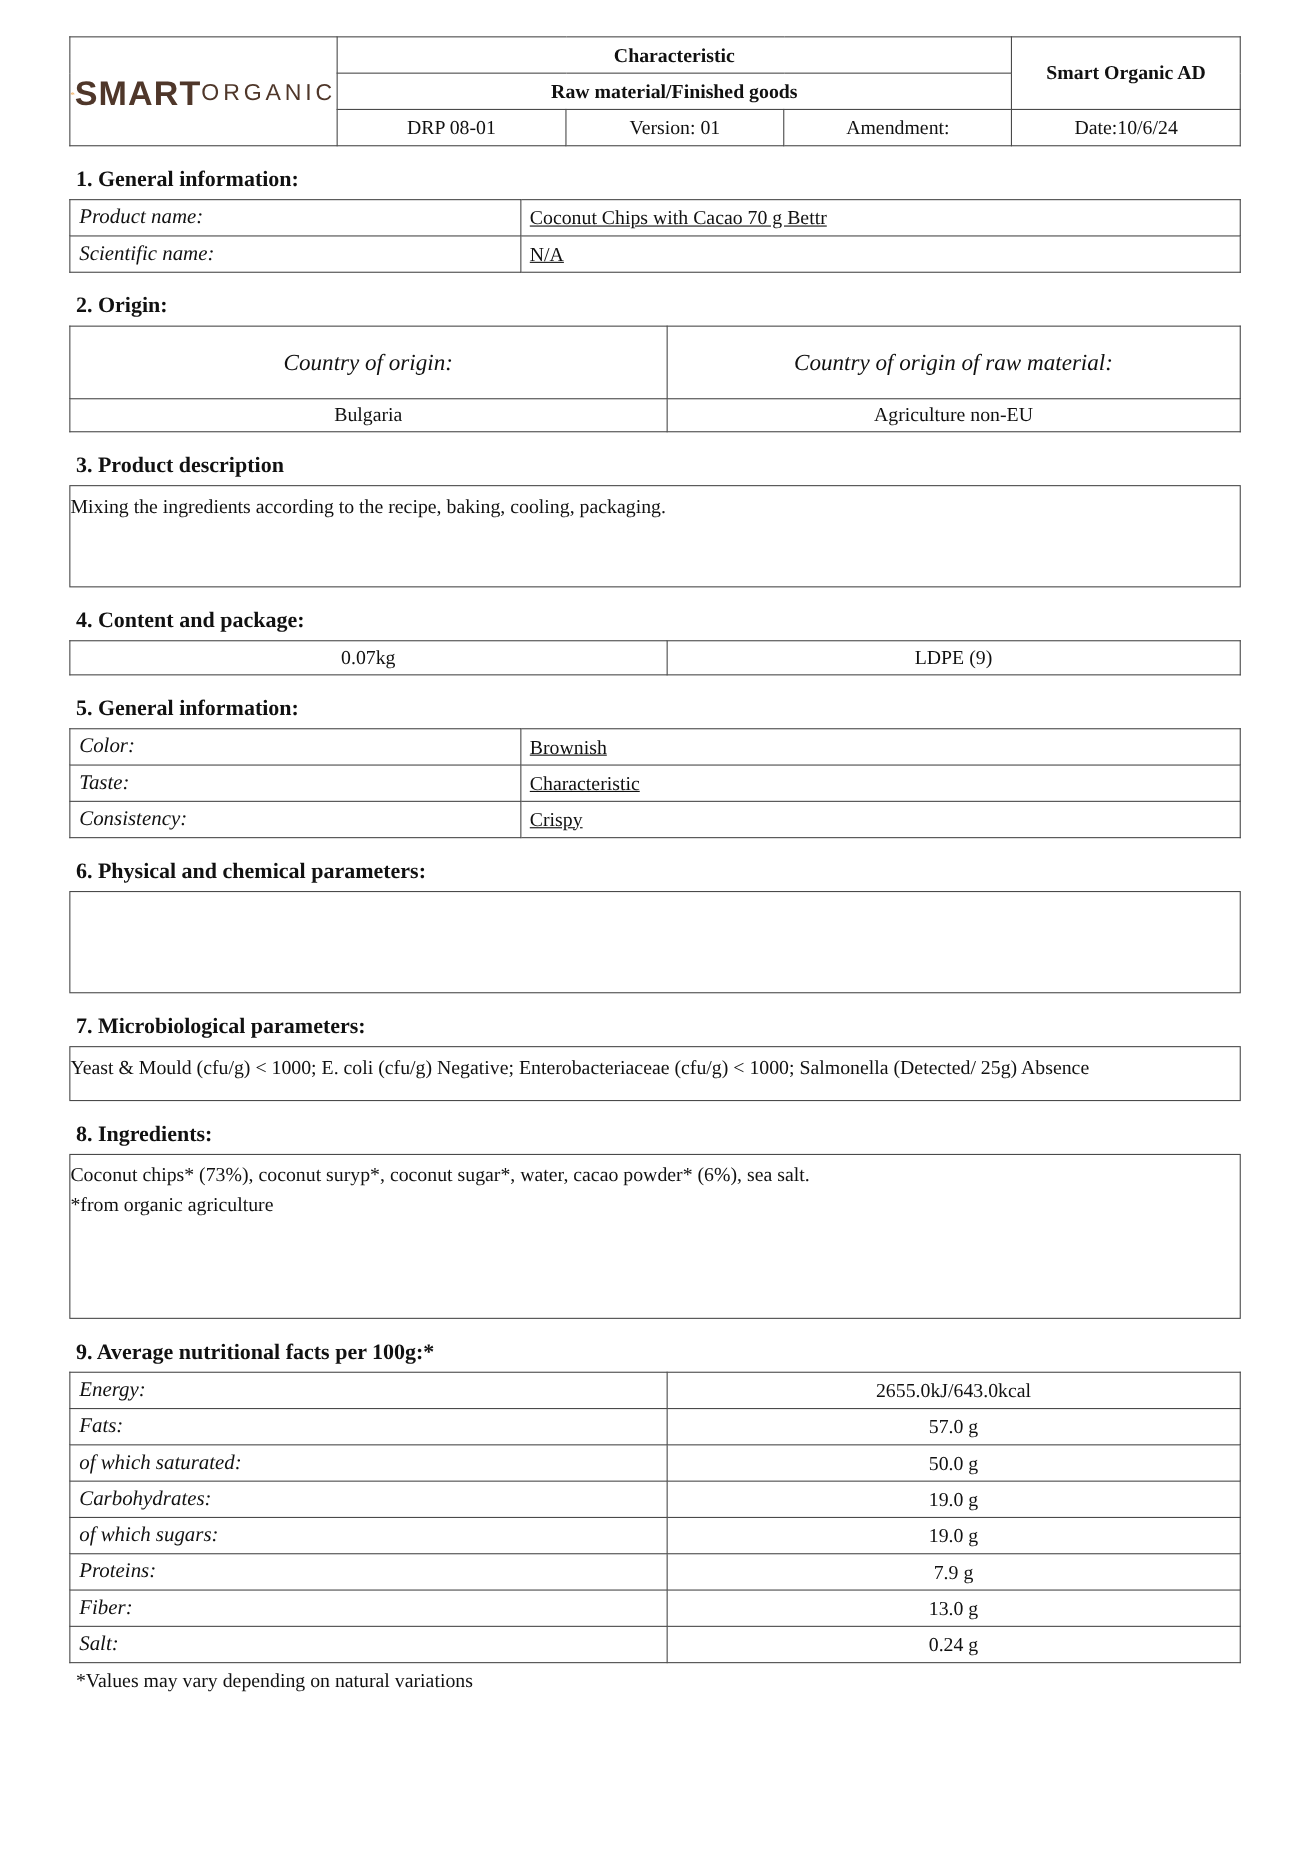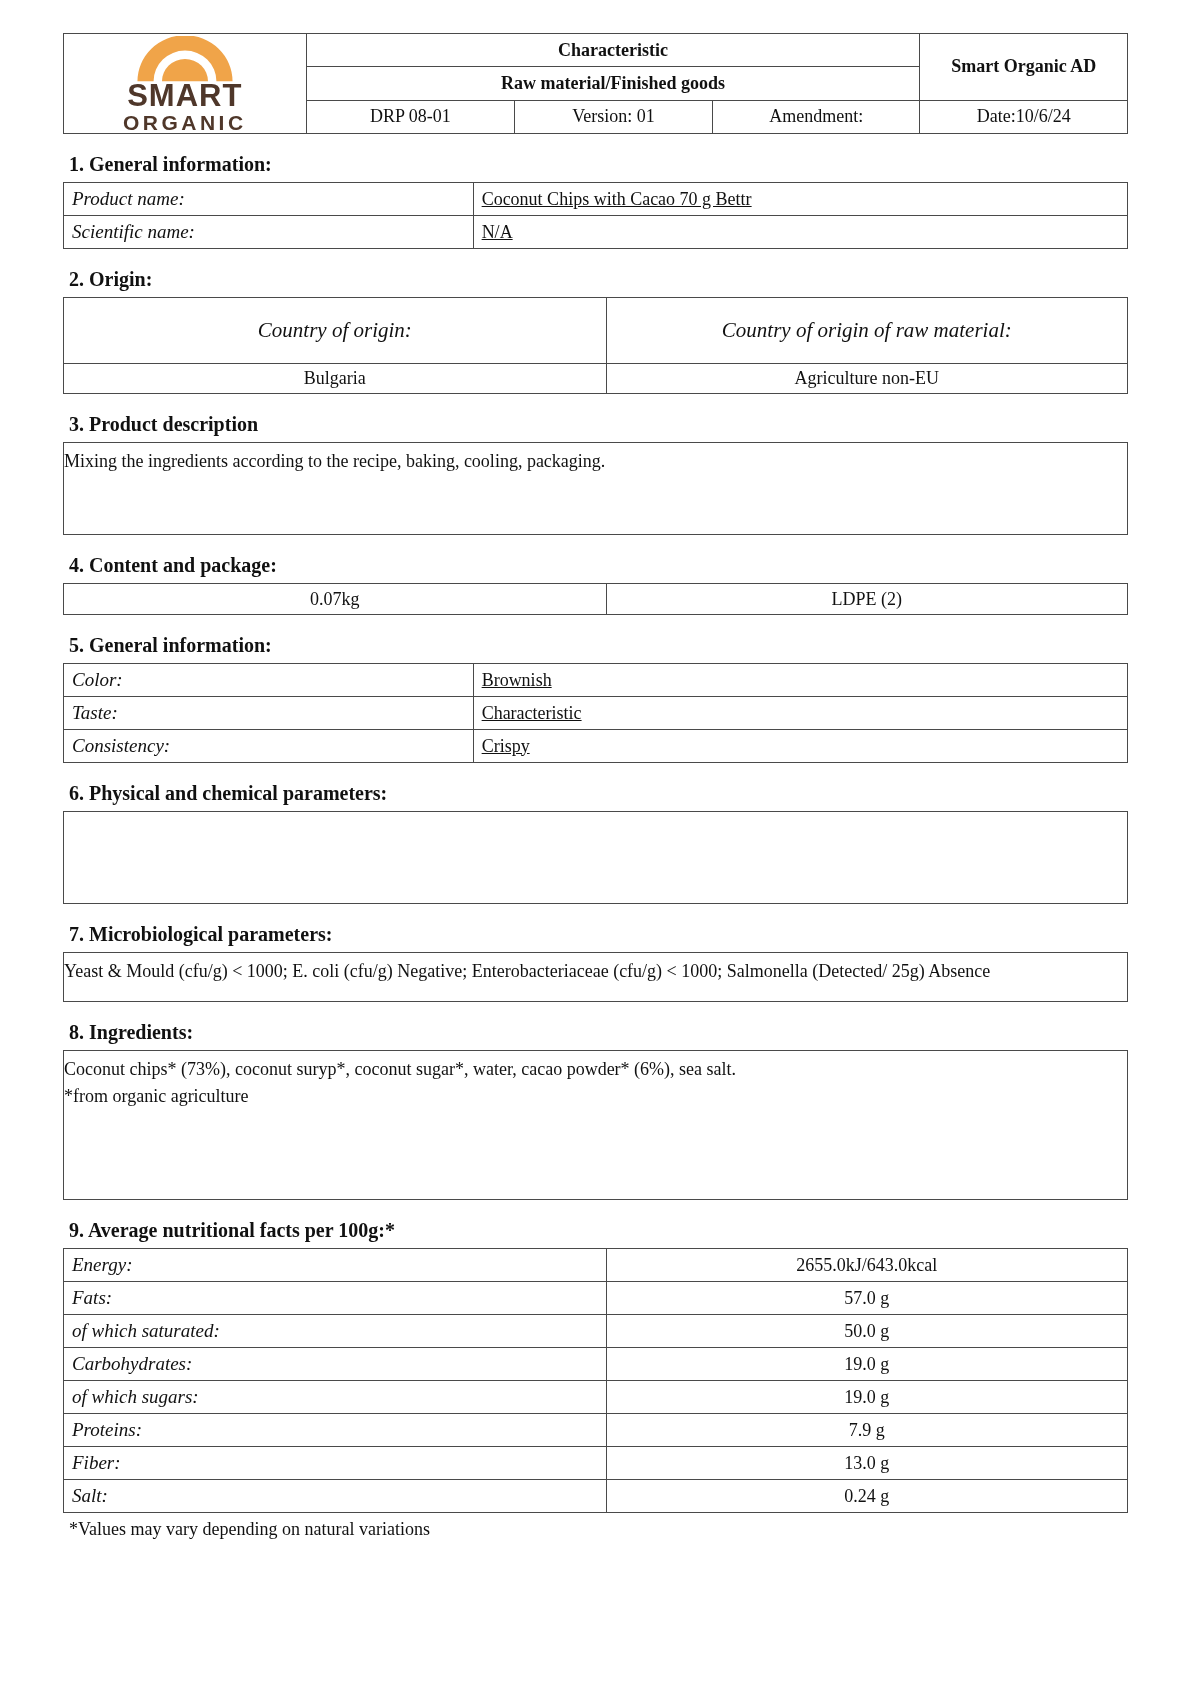--- a/index.html
+++ b/index.html
@@ -10,28 +10,28 @@
     padding: 33px 62px 0 63px; position: relative;
   }
   table { border-collapse: collapse; width: 100%; table-layout: fixed; }
   td { border: 1px solid #4a4a4a; font-size: 18px; overflow: hidden; }
 
   
   .header-table td { text-align: center; vertical-align: middle; }
   .header-table .bold { font-weight: bold; }
   .header-table tr { height: 33px; }
   .logo-cell { vertical-align: middle; padding: 2px 0 0 0; }
-  .logo-wrap { display: flex; flex-direction: column; align-items: center; line-height: 1; }
+  .logo-wrap { display: flex; flex-direction: row; align-items: center; line-height: 1; }
   .logo-arches { display: block; margin-bottom: -2px; }
   .logo-smart {
     font-family: "Liberation Sans", sans-serif; font-weight: bold;
     font-size: 31px; letter-spacing: 1px; color: #4f372a;
   }
   .logo-organic {
-    font-family: "Liberation Sans", sans-serif; font-weight: bold;
+    font-family: "Liberation Sans", sans-serif; font-weight: normal;
     font-size: 21px; letter-spacing: 3.5px; color: #4f372a; margin-top: 1px;
   }
 
   
   .sec-title {
     font-weight: bold; font-size: 20px; margin: 19px 0 6px 6px;
     font-family: "Liberation Serif", serif;
   }
 
   
@@ -144,21 +144,21 @@
 
   <div class="sec-title">4. Content and package:</div>
   <table class="spec-table">
     <colgroup>
         <col style="width:51%">
         <col>
       </colgroup>
     <tbody>
     <tr style="height:31px">
       <td class="val-center">0.07kg</td>
-      <td class="val-center">LDPE (2)</td>
+      <td class="val-center">LDPE (9)</td>
     </tr>
     </tbody>
   </table>
 
   <div class="sec-title">5. General information:</div>
   <table class="spec-table">
     <colgroup>
         <col style="width:38.5%">
         <col>
       </colgroup>

